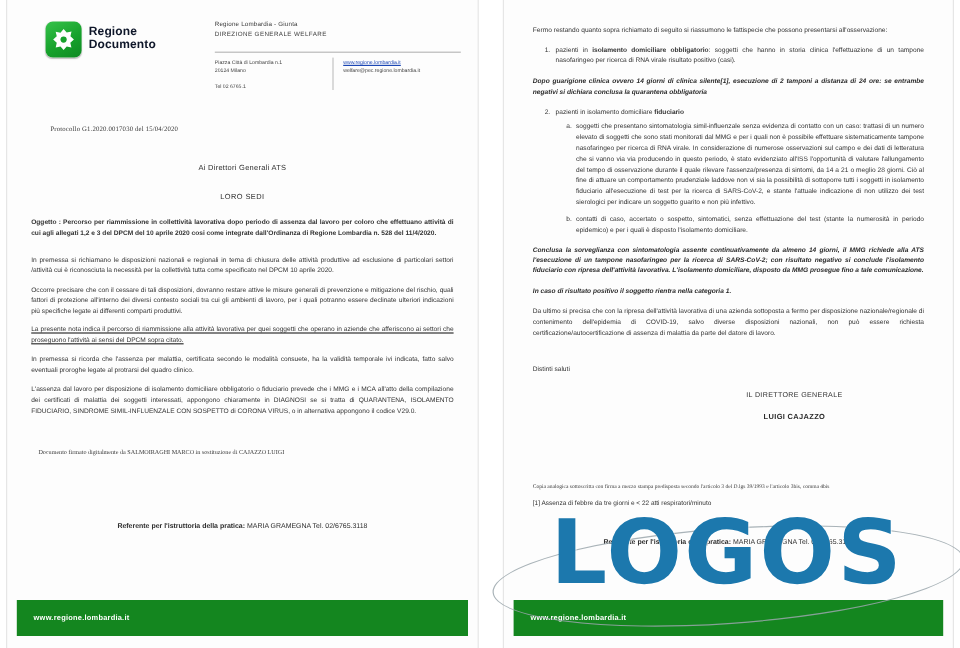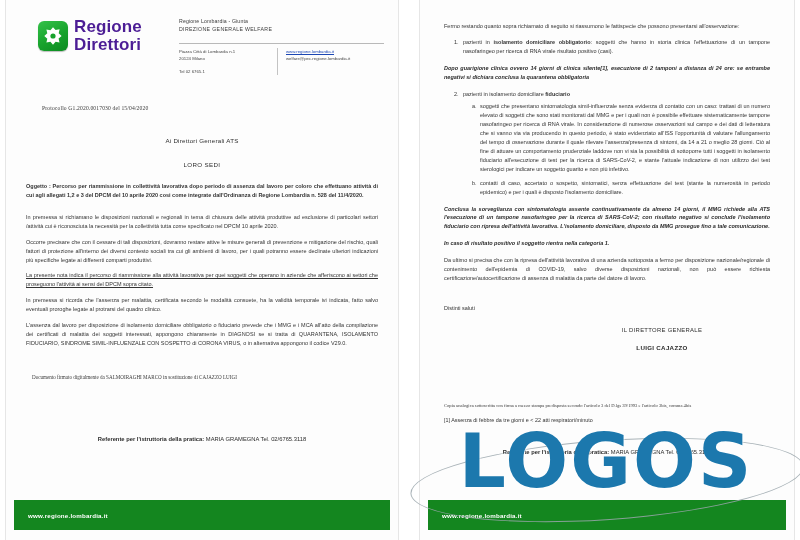--- a/index.html
+++ b/index.html
@@ -17,21 +17,21 @@
 
   .inner{position:absolute;inset:0;padding:0 14px;box-sizing:border-box;}
 
   
   .letterhead{display:flex;align-items:flex-start;padding-top:18px;}
   .logo-wrap{display:flex;align-items:center;gap:6px;width:140px;padding-left:18px;}
   .logo-mark{width:30px;height:30px;border-radius:6px;
     background:linear-gradient(150deg,#35c24a 0%,#17a22c 55%,#0d8a22 100%);
     position:relative;flex:none;box-shadow:0 1px 1px rgba(0,0,0,.25);}
   .logo-mark svg{position:absolute;left:3px;top:3px;}
-  .logo-text{font-size:17px;line-height:1.08;color:#4c1d95;font-weight:600;
+  .logo-text{font-size:10px;line-height:1.08;color:#0f172a;font-weight:600;
              letter-spacing:.1px;}
   .dept{flex:1;padding-left:10px;font-size:5.2px;color:#3b3b3b;line-height:1.5;}
   .dept .d1{letter-spacing:.15px;}
   .dept .d2{letter-spacing:.35px;}
   .hr-thin{border:0;border-top:.6px solid #b9b9b9;margin:9px 0 4px 0;}
   .addr-row{display:flex;font-size:4.3px;color:#444;line-height:1.75;}
   .addr-col{width:92px;padding-right:6px;}
   .addr-sep{border-left:.6px solid #c3c3c3;padding-left:8px;}
   .addr-col a{color:#1b46b4;text-decoration:underline;}
   .addr-gap{height:5px;}
@@ -102,21 +102,21 @@
     <div class="letterhead">
       <div class="logo-wrap">
         <div class="logo-mark">
           <svg width="24" height="24" viewBox="0 0 24 24" aria-hidden="true">
             <path fill="#ffffff" d="M12 3.2 14.6 6.1 18.6 5.3 17.7 9.2 20.6 11.9 17.6 14.6 18.5 18.6 14.6 17.7 12 20.7 9.4 17.8 5.4 18.6 6.3 14.7 3.3 12 6.3 9.3 5.4 5.4 9.4 6.2Z"></path>
             <circle cx="12" cy="12" r="2.6" fill="#17a22c"></circle>
           </svg>
         </div>
         <div class="logo-text">
           <div>Regione</div>
-          <div>Direttori</div>
+          <div>Documento</div>
         </div>
       </div>
 
       <div class="dept">
         <div class="d1">Regione Lombardia - Giunta</div>
         <div class="d2">DIREZIONE GENERALE WELFARE</div>
         <hr class="hr-thin">
         <div class="addr-row">
           <div class="addr-col">
             <div>Piazza Città di Lombardia  n.1</div>

